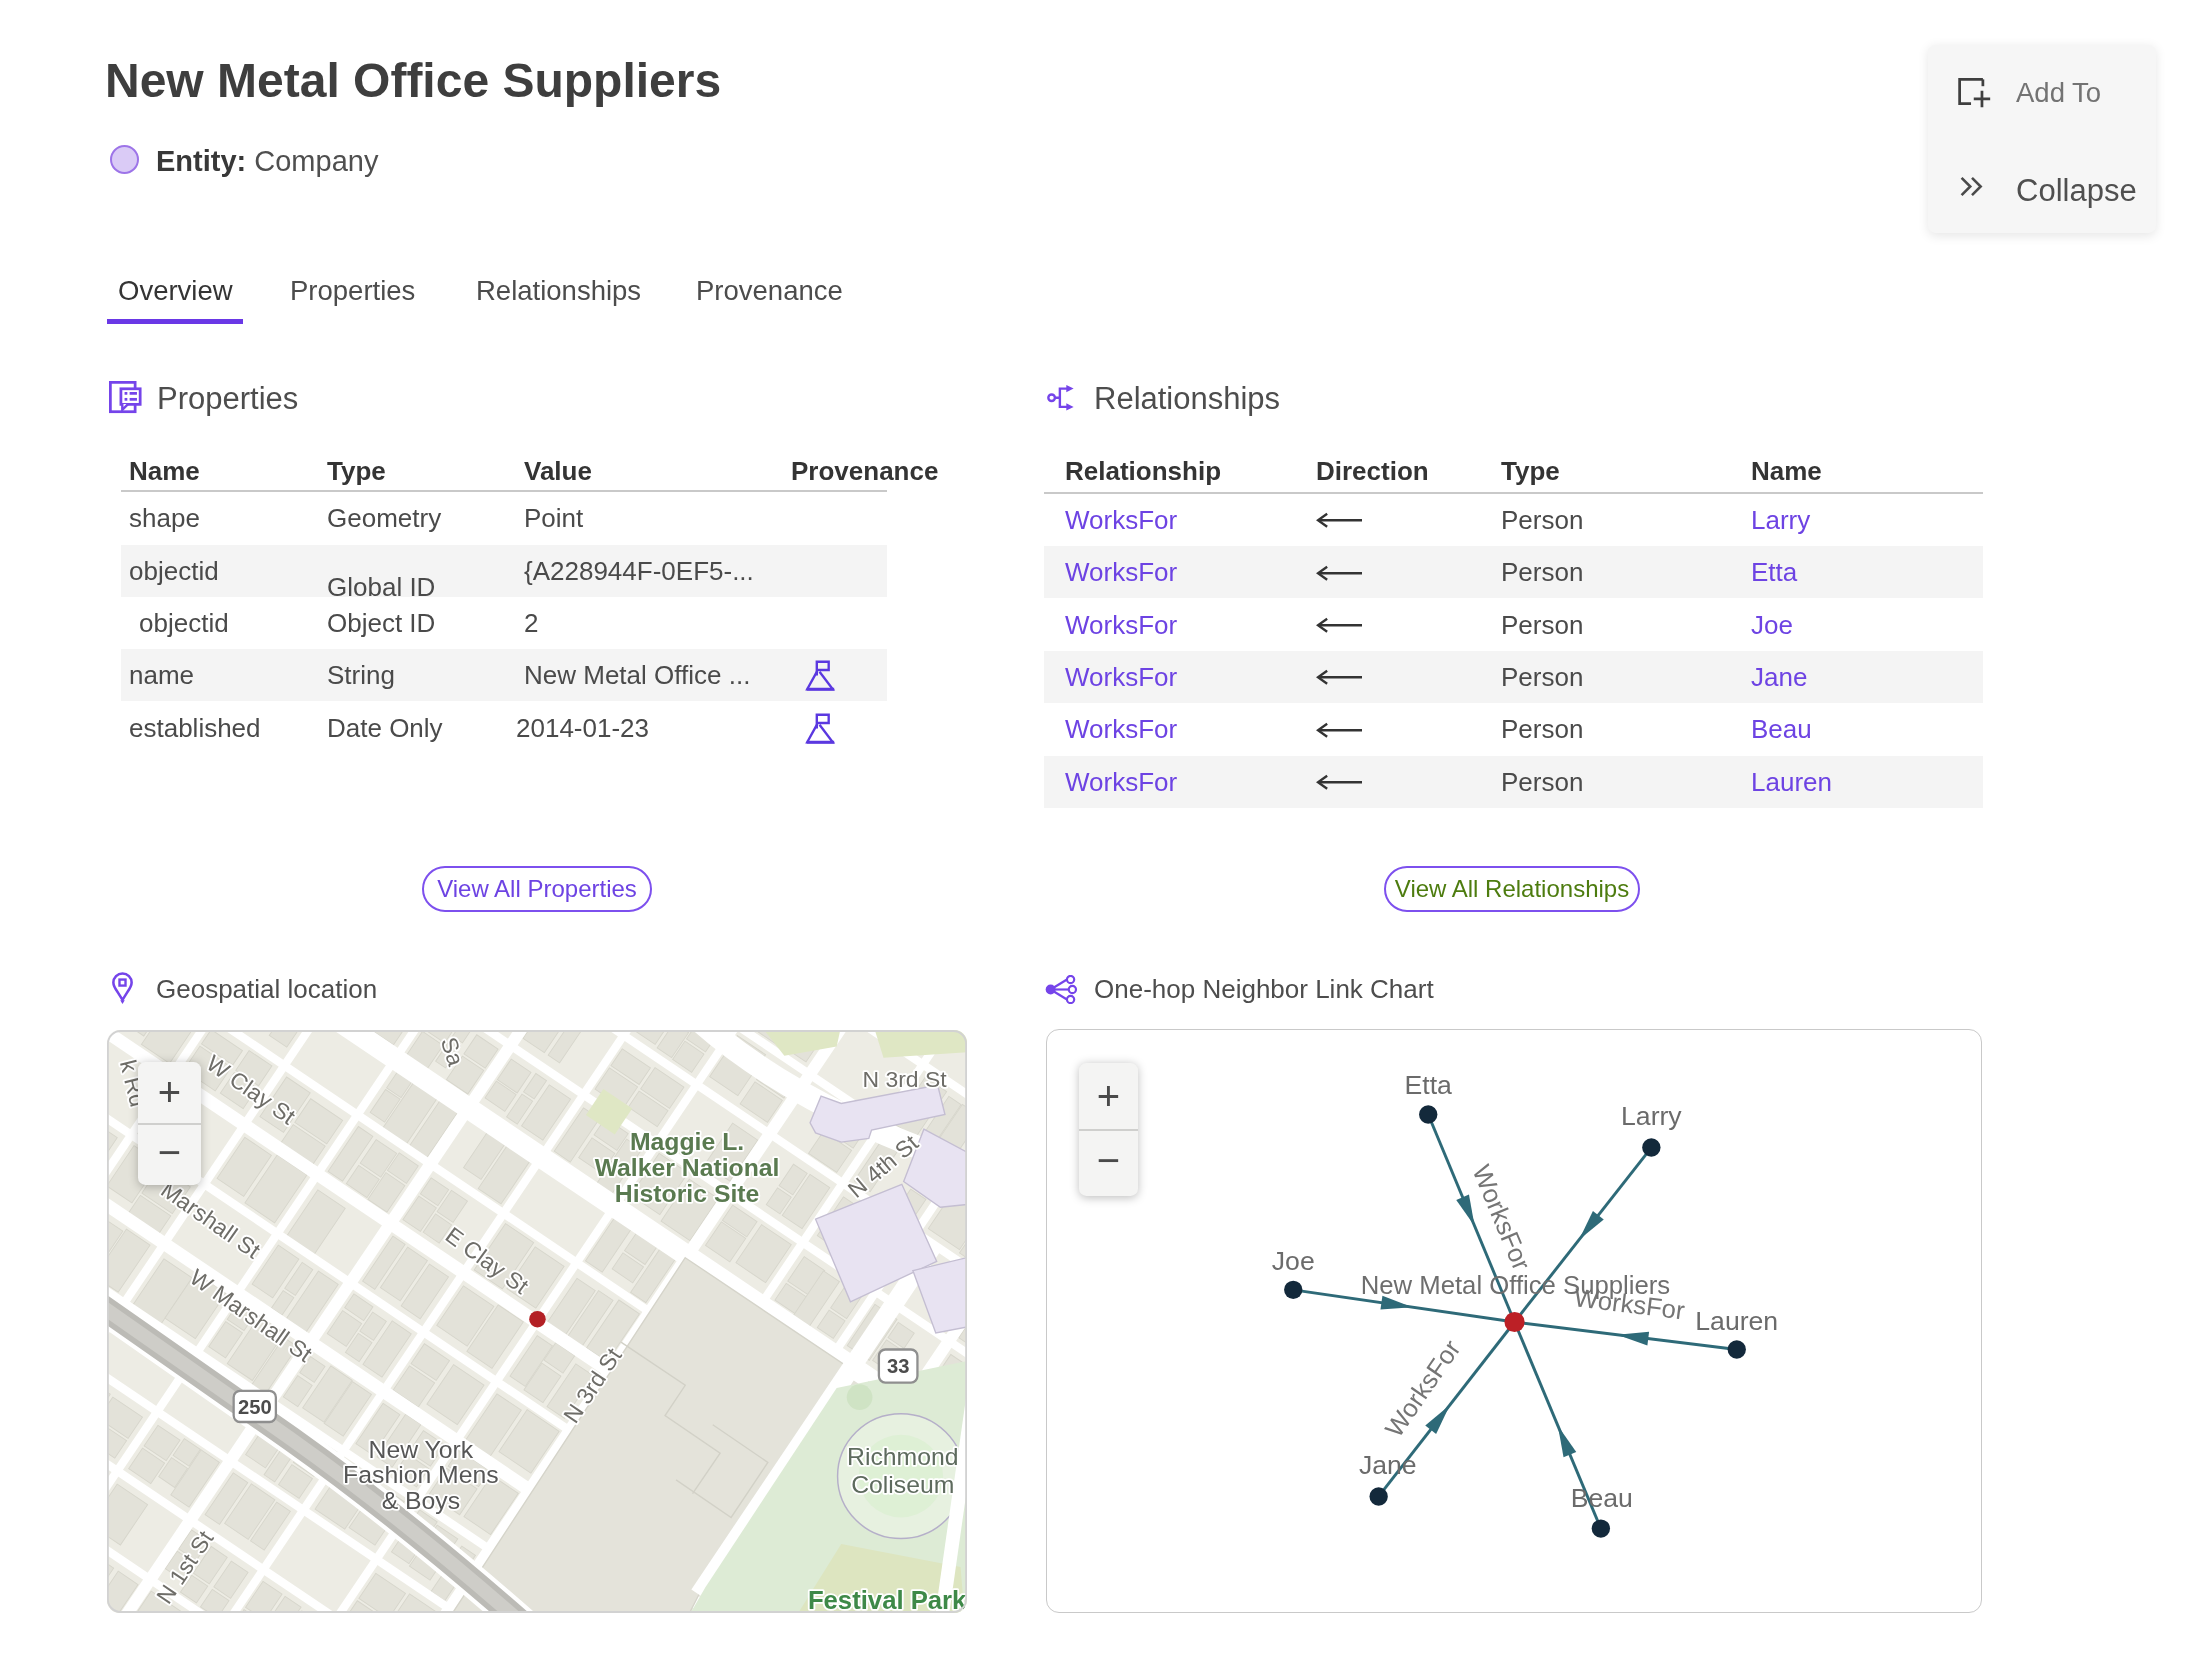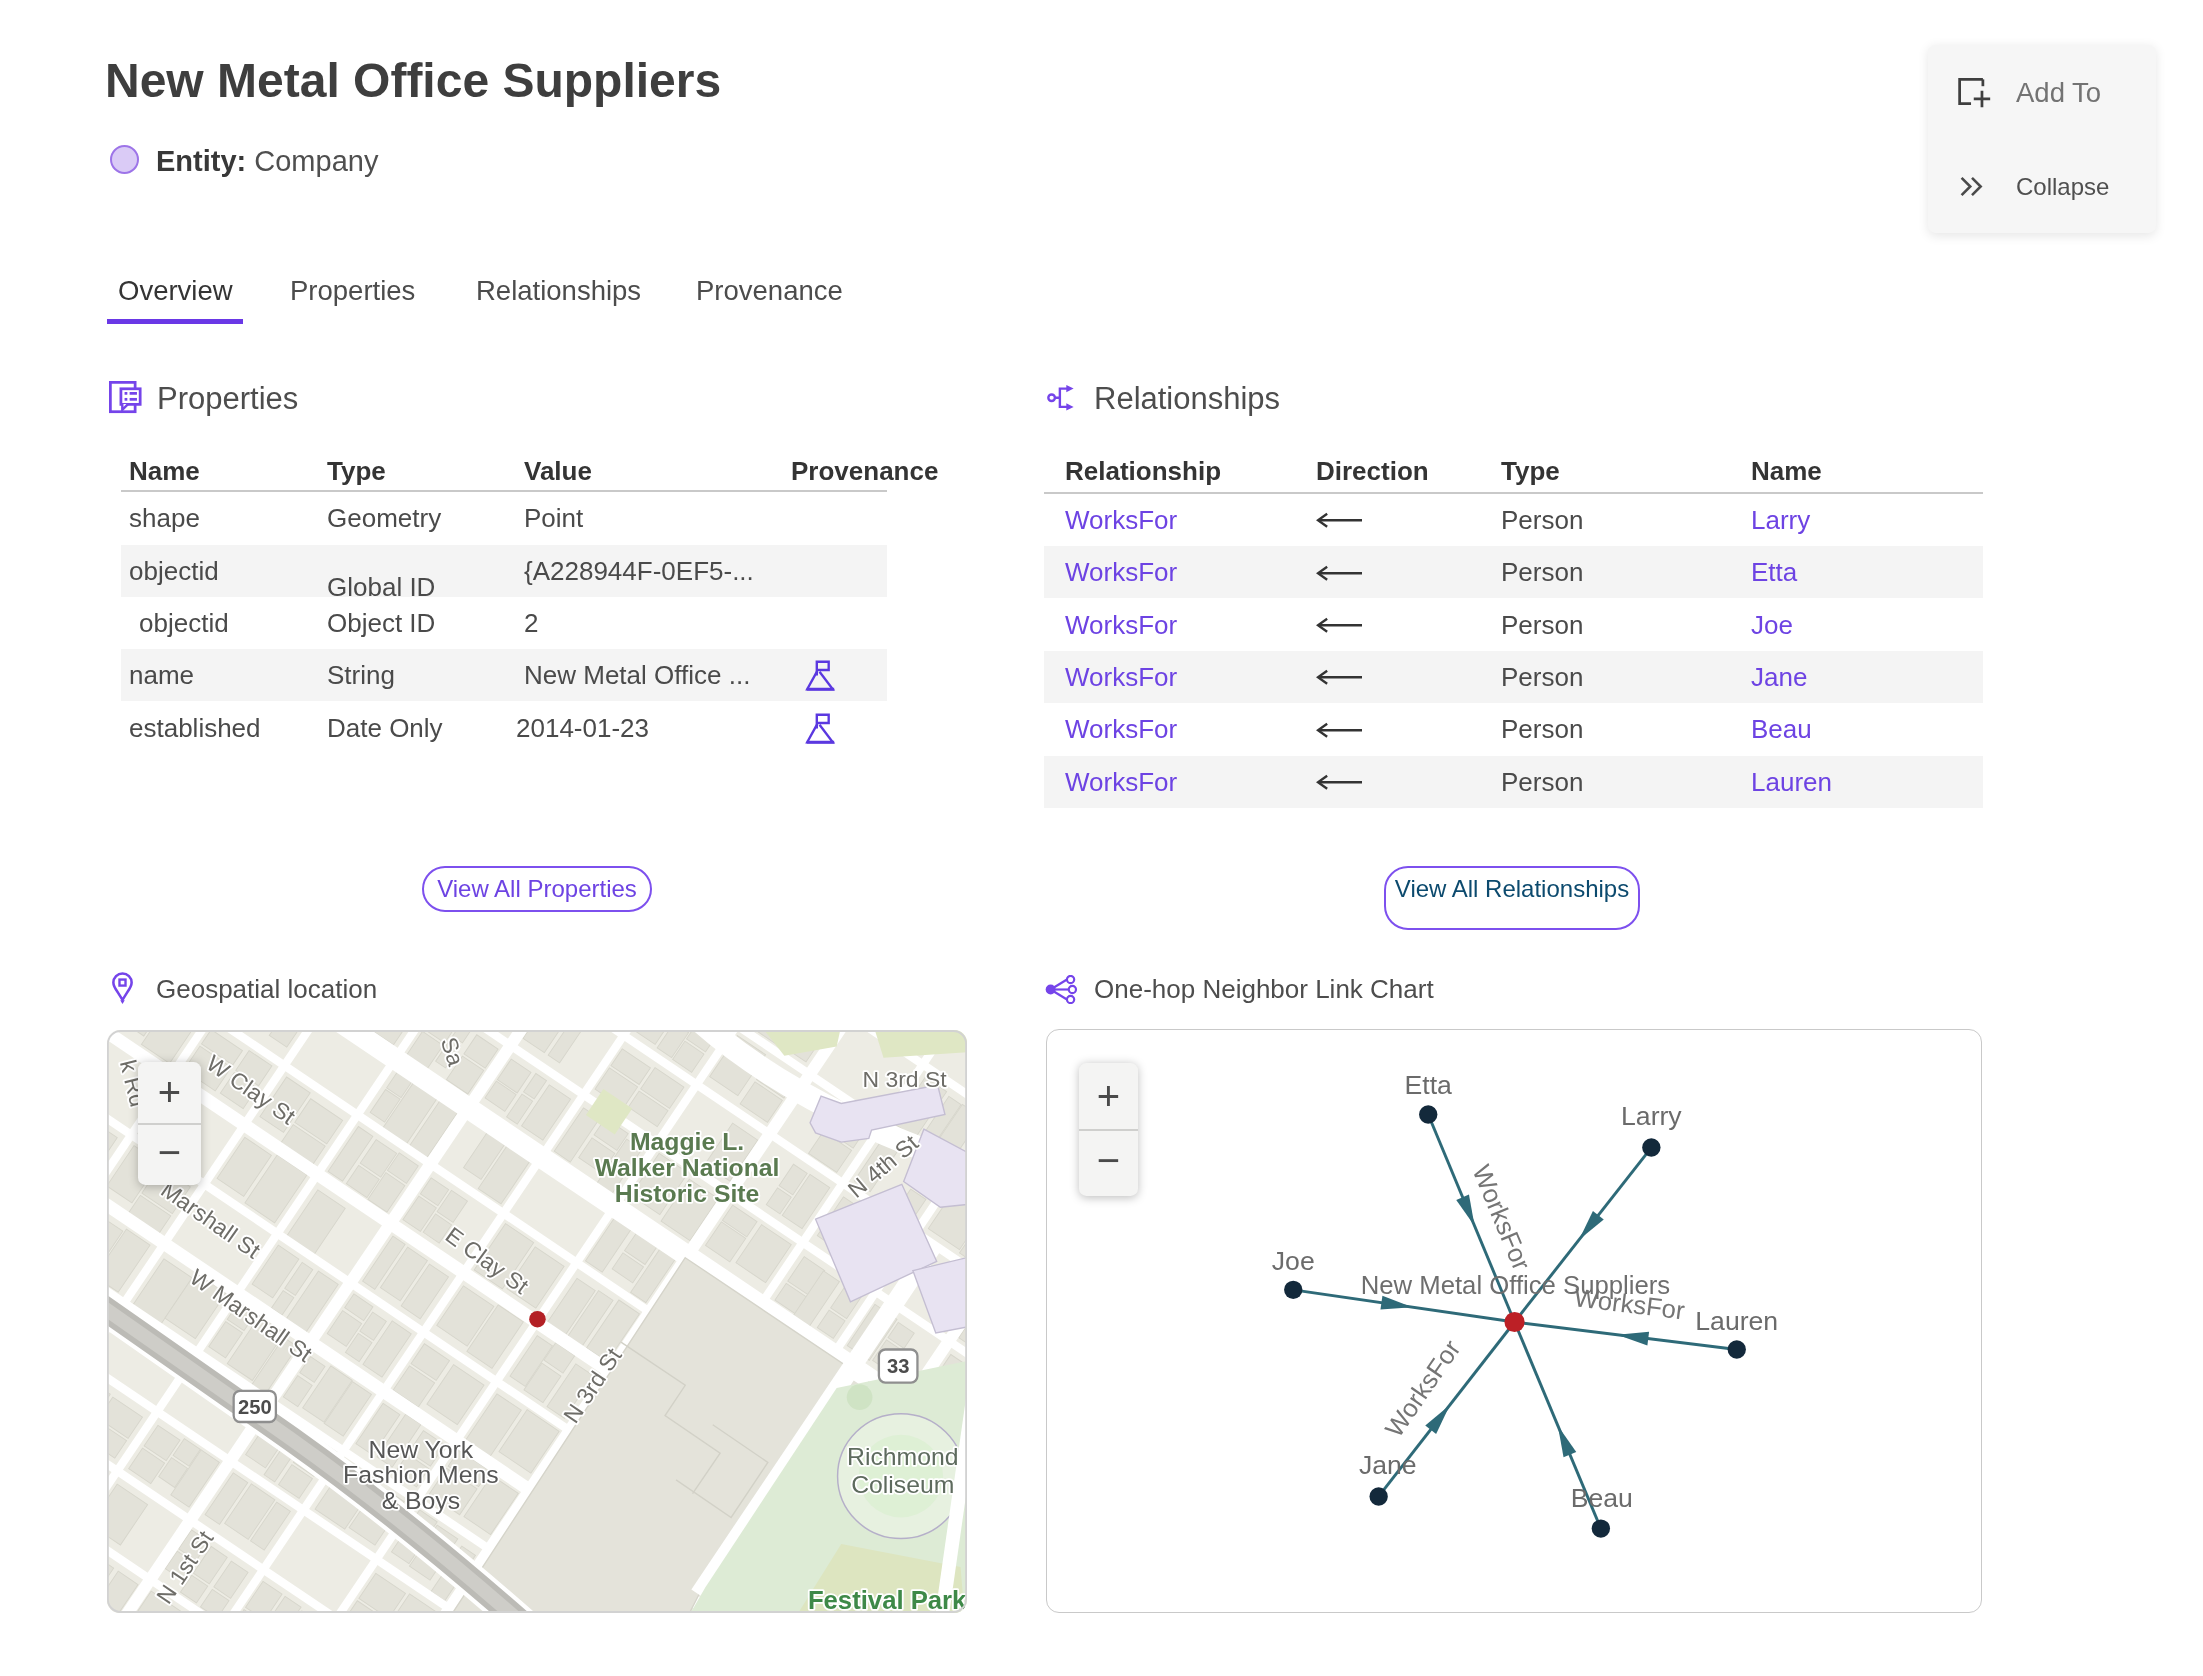--- a/index.html
+++ b/index.html
@@ -22,21 +22,21 @@
     <path d="M27,1.5 V9" fill="none" stroke="#3f3f3f" stroke-width="3"></path>
     <path d="M26,14 V32 M17,23 H35" stroke="#3f3f3f" stroke-width="3" fill="none"></path>
   </svg>
 <div class="abs" style="left:2016px;top:77px;font-size:27.5px;color:#737373">Add To</div>
 <svg style="position:absolute;left:1959px;top:176px" width="26" height="21" viewBox="0 0 30 24">
     <g fill="none" stroke="#4a4a4a" stroke-width="3">
       <path d="M3,2 L13,12 L3,22"></path>
       <path d="M15,2 L25,12 L15,22"></path>
     </g>
   </svg>
-<div class="abs" style="left:2016px;top:173px;font-size:24px;color:#4f4f4f">Collapse</div>
+<div class="abs" style="left:2016px;top:173px;font-size:31px;color:#4f4f4f">Collapse</div>
 <svg style="position:absolute;left:109px;top:381px" width="33" height="33" viewBox="0 0 36 36">
     <rect x="1.5" y="1.5" width="27" height="32" fill="none" stroke="#7544ea" stroke-width="3"></rect>
     <rect x="13" y="8.5" width="21" height="17" fill="#ffffff" stroke="#7544ea" stroke-width="3"></rect>
     <path d="M14.5,25 V31.5 L21,25" fill="#ffffff" stroke="#7544ea" stroke-width="2.6"></path>
     <g stroke="#7544ea" stroke-width="3">
       <line x1="17" y1="13.5" x2="20" y2="13.5"></line>
       <line x1="22.5" y1="13.5" x2="30.5" y2="13.5"></line>
       <line x1="17" y1="20" x2="20" y2="20"></line>
       <line x1="22.5" y1="20" x2="30.5" y2="20"></line>
     </g>
@@ -133,21 +133,21 @@
 <div class="td" style="left:1751px;top:703px;color:#6d43e3">Beau</div>
 <div style="position:absolute;left:1044px;top:756px;width:939px;height:52px;background:#f4f4f4"></div>
 <div class="td" style="left:1065px;top:756px;color:#6d43e3">WorksFor</div>
 <svg style="position:absolute;left:1316px;top:774px" width="48" height="16.5" viewBox="0 0 52 18">
     <line x1="4" y1="9" x2="50" y2="9" stroke="#333" stroke-width="2.6"></line>
     <path d="M12,2 L2,9 L12,16" fill="none" stroke="#333" stroke-width="2.6"></path>
   </svg>
 <div class="td" style="left:1501px;top:756px">Person</div>
 <div class="td" style="left:1751px;top:756px;color:#6d43e3">Lauren</div>
 <div class="abs" style="left:422px;top:866px;width:230px;height:46px;border:2.3px solid #7d50ee;border-radius:24px;box-sizing:border-box;font-size:24px;color:#6d43e3;text-align:center;line-height:42px">View All Properties</div>
-<div class="abs" style="left:1384px;top:866px;width:256px;height:64px;border:2.3px solid #7d50ee;border-radius:24px;box-sizing:border-box;font-size:24px;color:#0c4a6e;text-align:center;line-height:42px">View All Relationships</div>
+<div class="abs" style="left:1384px;top:866px;width:256px;height:46px;border:2.3px solid #7d50ee;border-radius:24px;box-sizing:border-box;font-size:24px;color:#4d7c0f;text-align:center;line-height:42px">View All Relationships</div>
 <svg style="position:absolute;left:112px;top:972px" width="21" height="33" viewBox="0 0 23 36">
     <path d="M11.5,1.5 C6,1.5 1.5,6 1.5,11.5 C1.5,15.5 3.8,18.6 6.2,22 L11.5,30.5 L16.8,22 C19.2,18.6 21.5,15.5 21.5,11.5 C21.5,6 17,1.5 11.5,1.5 Z" fill="none" stroke="#7544ea" stroke-width="2.8"></path>
     <rect x="8.2" y="8.2" width="6.6" height="6.6" fill="none" stroke="#7544ea" stroke-width="2.6"></rect>
     <path d="M9,31 L14,31 L11.5,35 Z" fill="#7544ea"></path>
   </svg>
 <div class="sechdr" style="left:156px;top:974px;font-size:26px">Geospatial location</div>
 <svg style="position:absolute;left:1045px;top:975px" width="33" height="29" viewBox="0 0 36 32">
     <g stroke="#7544ea" stroke-width="2.4" fill="none">
       <line x1="6" y1="16" x2="26" y2="16"></line>
       <line x1="6" y1="16" x2="24" y2="5"></line>

